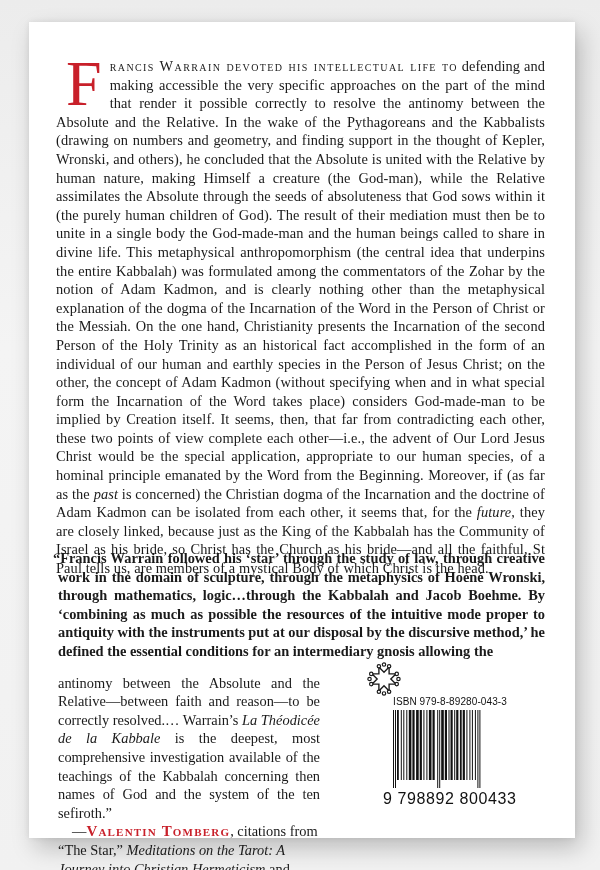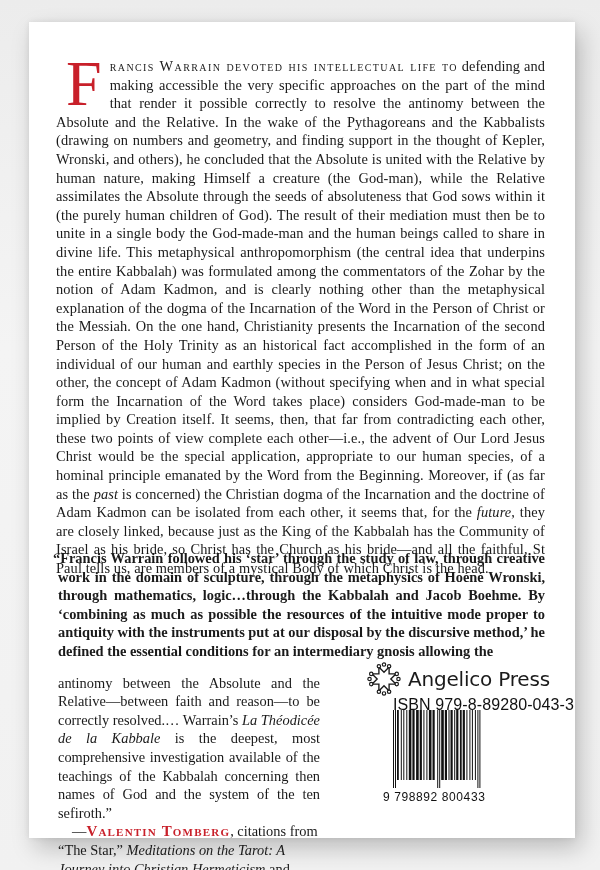--- a/index.html
+++ b/index.html
@@ -32,26 +32,26 @@
   .quote .q-narrow { display:block; width:262px; padding-left:5px; text-align:justify;margin-top:13px; }
   .attrib { display:block; width:262px; padding-left:5px; text-indent:14px; text-align:left; }
   .attrib .name { color:#c8202a; font-variant:small-caps; letter-spacing:1.2px; font-weight:bold; font-size:15px; }
   .publisher {
     position:absolute; left:338px; top:640px; display:flex; align-items:center; gap:7px;
   }
   .publisher .logo { width:34px; height:34px; }
   .publisher .pub-name { font-family:"DejaVu Sans", sans-serif; font-size:20px; color:#1a1a1a; letter-spacing:-0.2px; }
   .isbn-label {
     position:absolute; left:364px; top:674px; font-family:"Liberation Sans", sans-serif;
-    font-size:16px; color:#111; letter-spacing:0.1px;
+    font-size:10px; color:#111; letter-spacing:0.1px;
   }
   .barcode { position:absolute; left:362px; top:688px; width:116px; height:78px; }
   .barcode-digits {
     position:absolute; left:354px; top:768px; font-family:"Liberation Sans", sans-serif;
-    font-size:12px; color:#111; letter-spacing:0.6px;
+    font-size:16px; color:#111; letter-spacing:0.6px;
   }
 </style>
 </head>
 <body>
 
 <div class="page">
 
   <div class="body-text">
     <span class="dropcap">F</span><span class="smallcaps">rancis Warrain devoted his intellectual life to</span><span> defending and making accessible the very specific approaches on the part of the mind that render it possible correctly to resolve the antinomy between the Absolute and the Relative. In the wake of the Pythagoreans and the Kabbalists (drawing on numbers and geometry, and finding support in the thought of Kepler, Wronski, and others), he concluded that the Absolute is united with the Relative by human nature, making Himself a creature (the God-man), while the Relative assimilates the Absolute through the seeds of absoluteness that God sows within it (the purely human children of God). The result of their mediation must then be to unite in a single body the God-made-man and the human beings called to share in divine life. This metaphysical anthropomor­phism (the central idea that underpins the entire Kabbalah) was formulated among the commentators of the Zohar by the notion of Adam Kadmon, and is clearly nothing other than the metaphysical explanation of the dogma of the Incarnation of the Word in the Person of Christ or the Messiah. On the one hand, Christianity presents the Incarnation of the second Person of the Holy Trinity as an historical fact accomplished in the form of an individual of our human and earthly species in the Person of Jesus Christ; on the other, the concept of Adam Kadmon (without specifying when and in what special form the Incarnation of the Word takes place) considers God-made-man to be implied by Creation itself. It seems, then, that far from contradicting each other, these two points of view complete each other—i.e., the advent of Our Lord Jesus Christ would be the special application, appropriate to our human species, of a hominal principle emanated by the Word from the Beginning. Moreover, if (as far as the </span><i>past</i><span> is concerned) the Christian dogma of the Incarnation and the doctrine of Adam Kadmon can be isolated from each other, it seems that, for the </span><i>future</i><span>, they are closely linked, because just as the King of the Kabbalah has the Community of Israel as his bride, so Christ has the Church as his bride—and all the faithful, St Paul tells us, are members of a mystical Body of which Christ is the head.</span>
   </div>
@@ -76,21 +76,20 @@
           <circle cx="20" cy="37" r="2"></circle>
           <circle cx="26" cy="35" r="2"></circle>
         <circle cx="5" cy="14" r="2"></circle>
           <circle cx="3" cy="20" r="2"></circle>
           <circle cx="5" cy="26" r="2"></circle>
         <circle cx="35" cy="14" r="2"></circle>
           <circle cx="37" cy="20" r="2"></circle>
           <circle cx="35" cy="26" r="2"></circle>
       </g>
     </svg>
-    <span class="pub-name">Angelico Press</span>
   </div>
 
   <div class="isbn-label">ISBN 979-8-89280-043-3</div>
   <svg class="barcode" id="barcode" viewBox="0 0 116 78" preserveAspectRatio="none">
       <rect x="2" y="0" width="1" height="78" fill="#111"></rect>
       <rect x="4" y="0" width="1" height="78" fill="#111"></rect>
       <rect x="6" y="0" width="1.8" height="70" fill="#111"></rect>
       <rect x="9.8" y="0" width="1" height="70" fill="#111"></rect>
       <rect x="12.3" y="0" width="1" height="70" fill="#111"></rect>
       <rect x="15.3" y="0" width="1" height="70" fill="#111"></rect>

